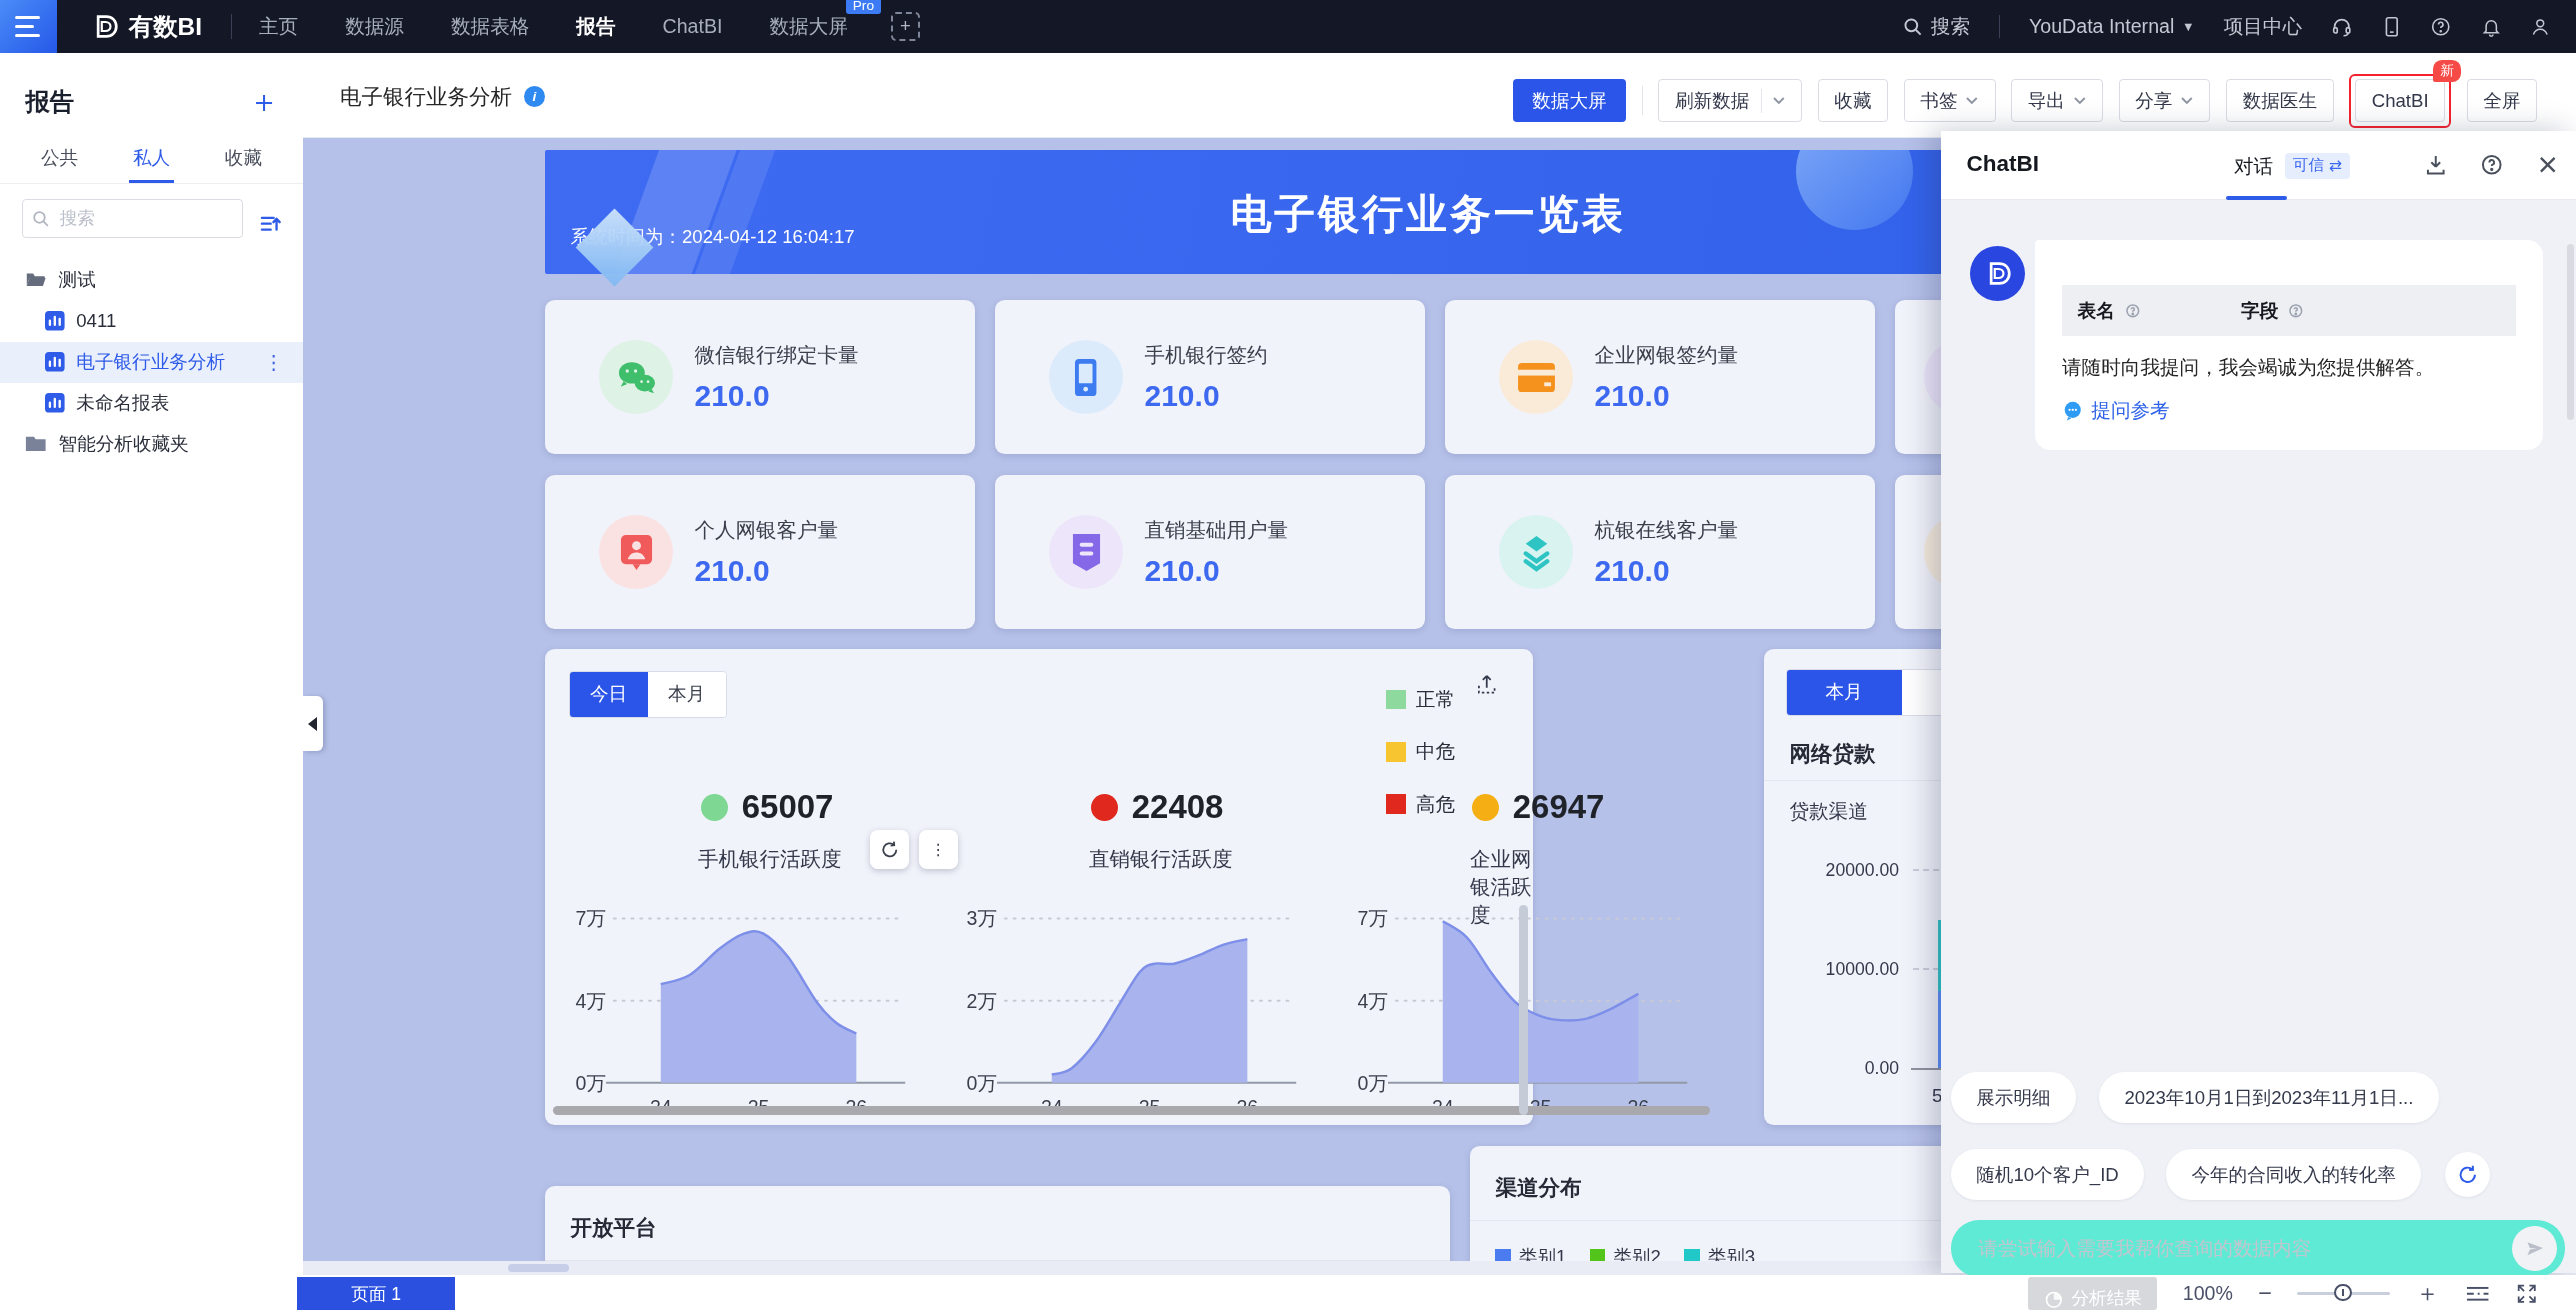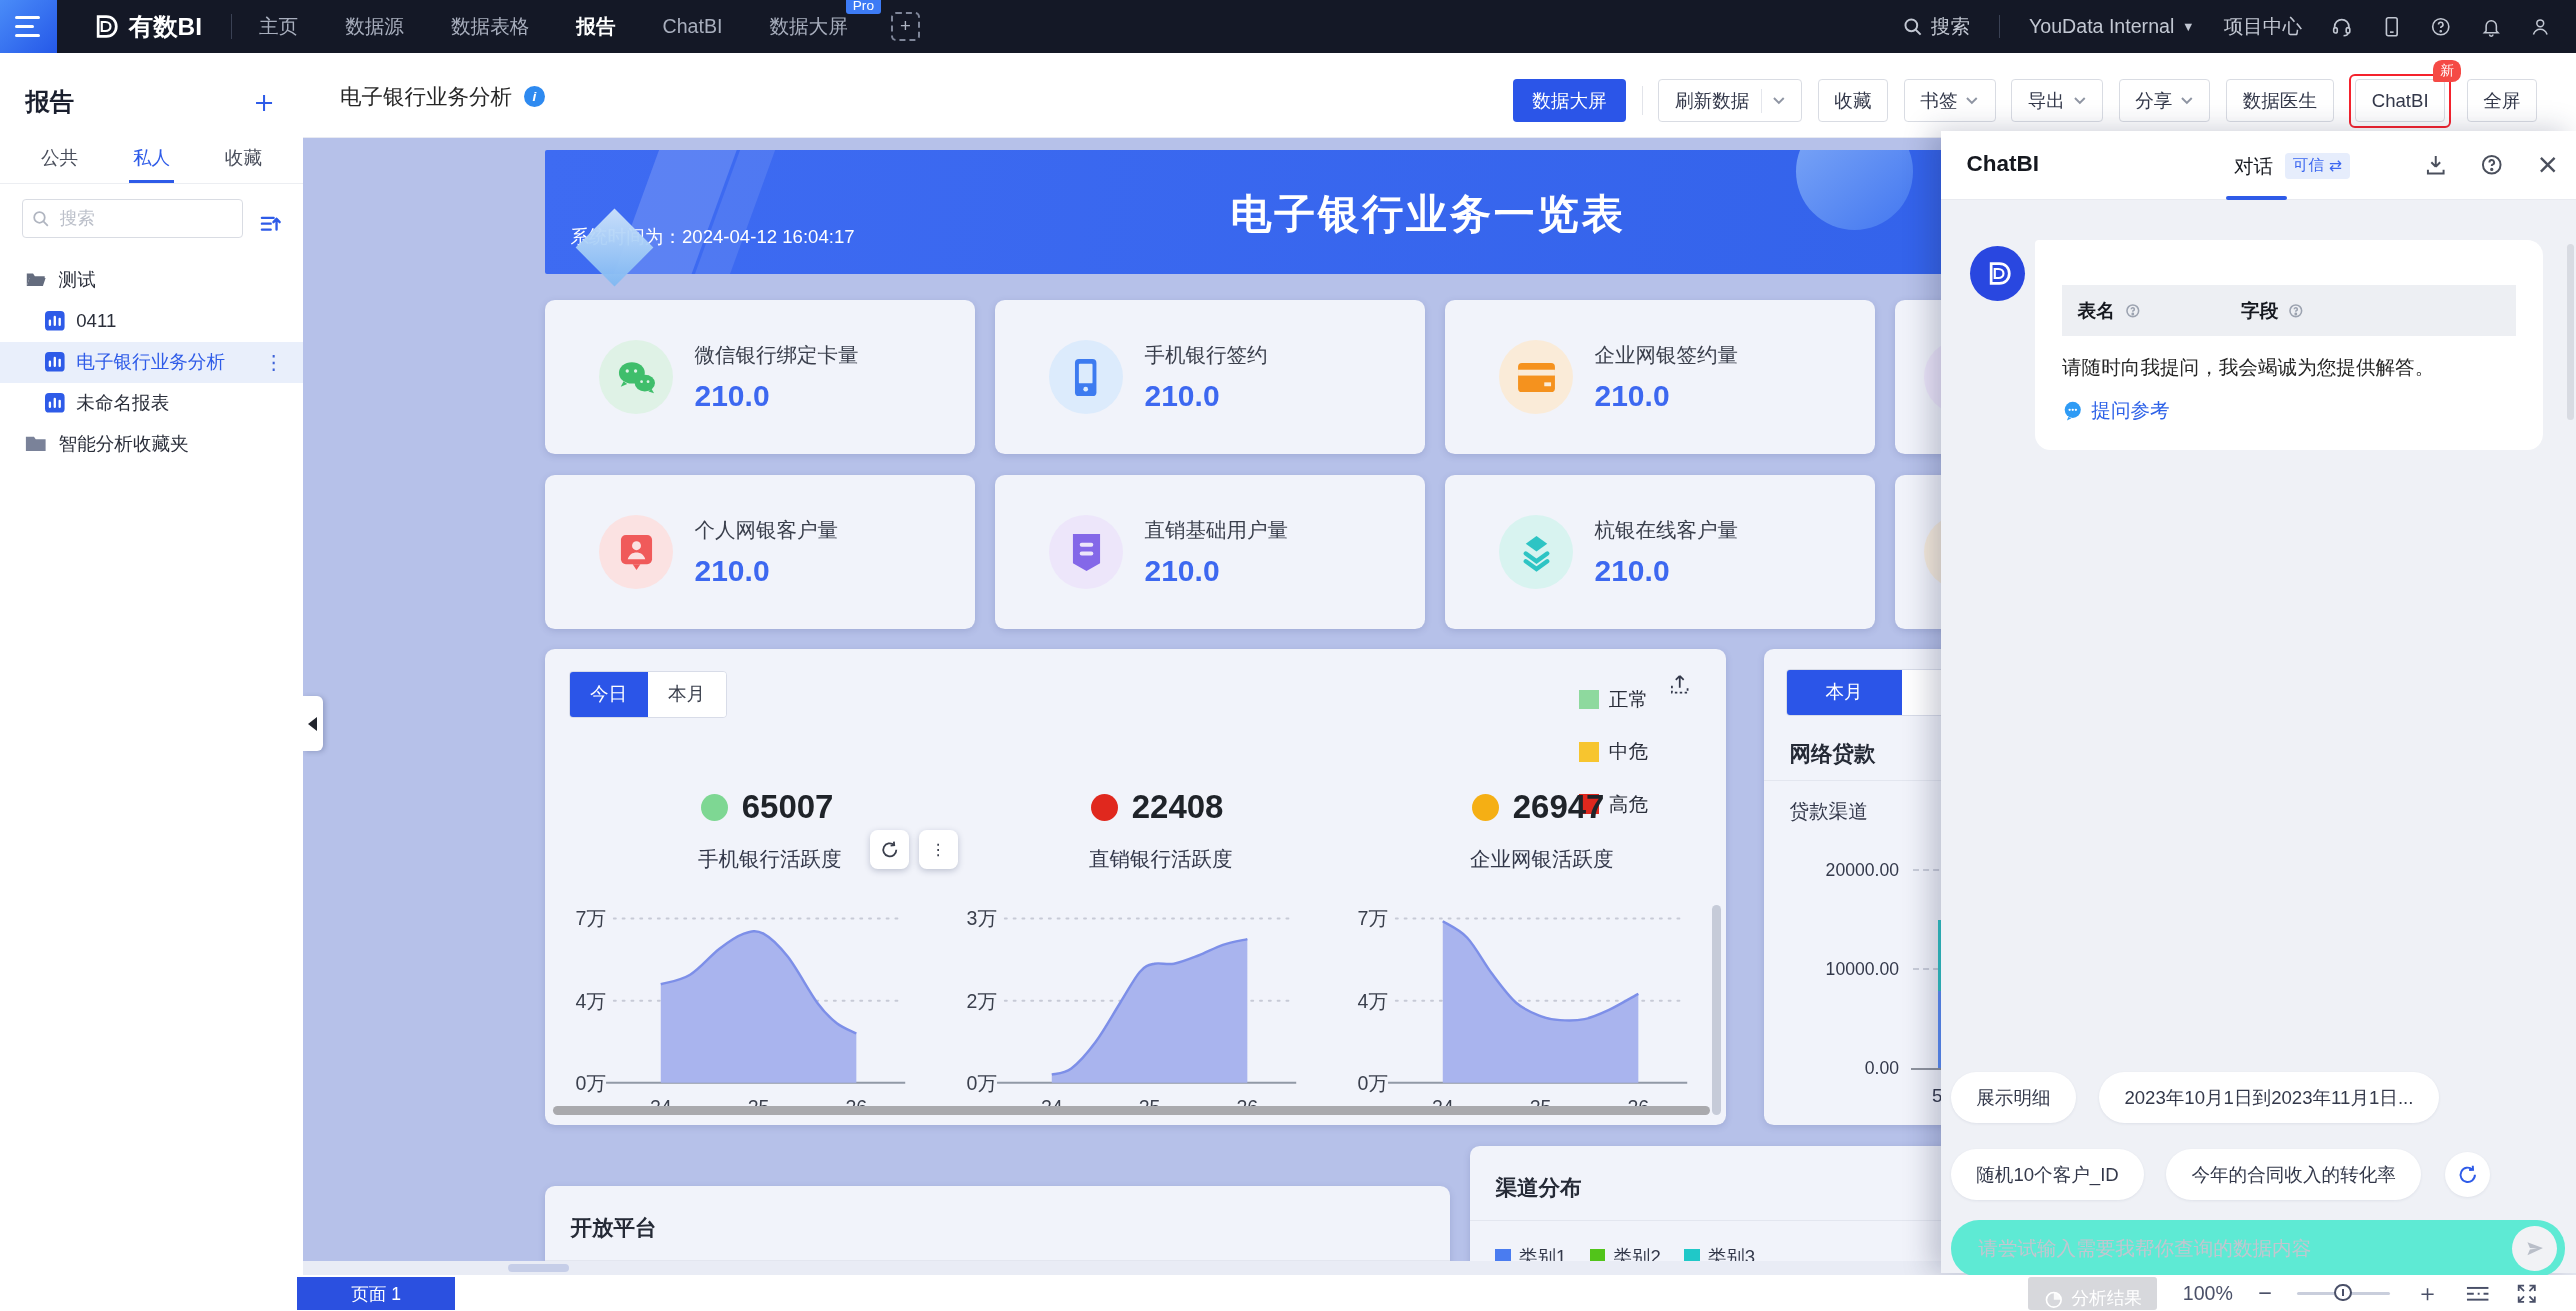--- a/index.html
+++ b/index.html
@@ -417,21 +417,21 @@
     </div>
     <div class="kpi-txt">
       <div class="kpi-label">杭银在线客户量</div>
       <div class="kpi-value">210.0</div>
     </div>
   </div>
   <div class="card" style="left:1592px;top:338px;width:430px;">
     <div class="kpi-ico" style="background:#F7ECDC;margin-left:29px;"></div>
   </div>
 
-  <div class="panel" style="left:242px;top:512px;width:1181px;height:476px;">
+  <div class="panel" style="left:242px;top:512px;width:988px;height:476px;">
     <div class="tabgroup" style="left:23.5px;top:21.5px;">
       <div class="tg active" style="width:78px;">今日</div>
       <div class="tg" style="width:78px;">本月</div>
     </div>
     <div class="legend" style="position:absolute;right:78px;top:37px;gap:25.4px;flex-direction:column;">
       <span style="display:flex;align-items:center;gap:9.8px;">
           <span class="lg-sq" style="background: rgb(142, 217, 158);"></span>
           <span>正常</span>
         </span>
       <span style="display:flex;align-items:center;gap:9.8px;">

